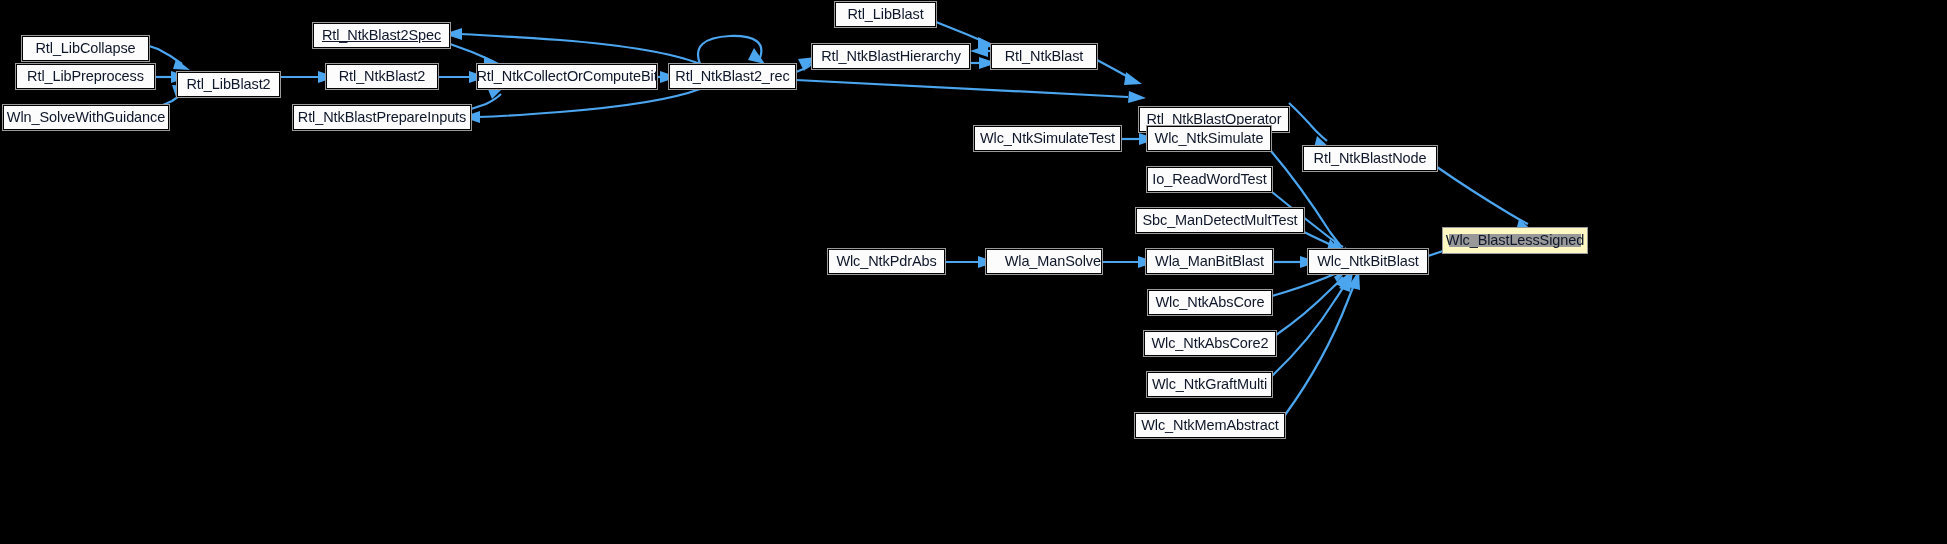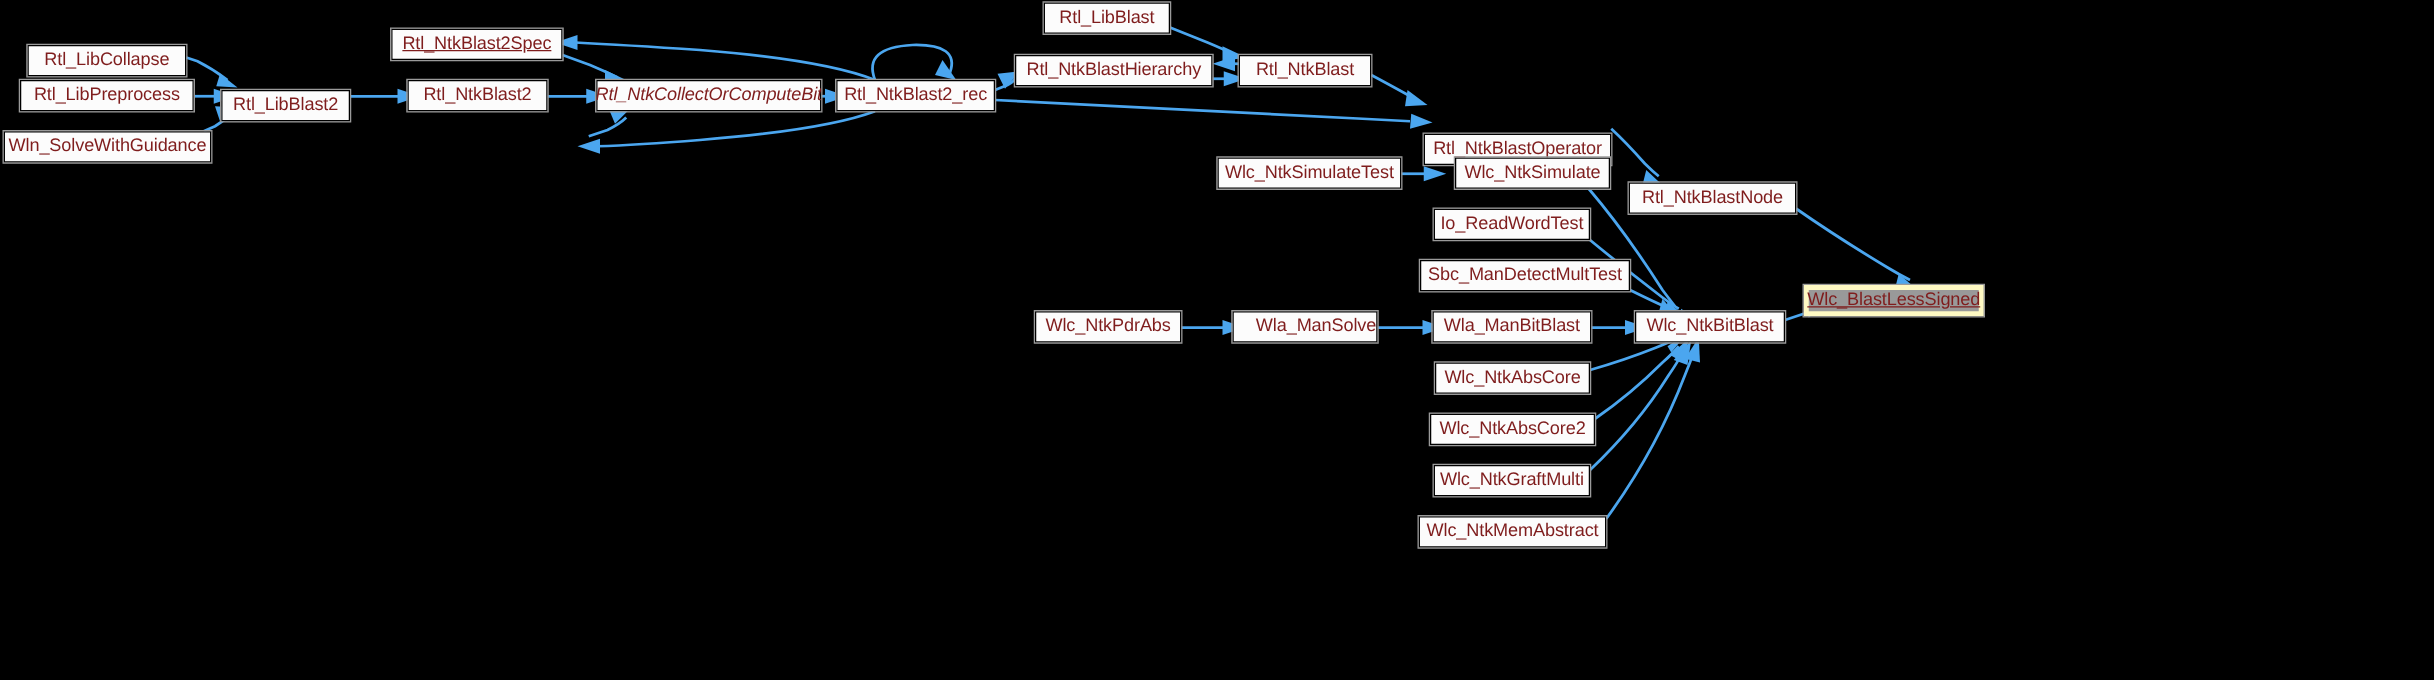--- a/index.html
+++ b/index.html
@@ -25,31 +25,30 @@
   .gnode {
     position: absolute;
     box-sizing: border-box;
     background: #fcfcfc;
     border: 1px solid #000000;
     outline: 1px solid #9a9a9a;
     display: flex;
     align-items: center;
     justify-content: center;
     font-size: 14.5px;
-    color: #7f1d1d;
+    color: #0f172a;
     line-height: 1;
     letter-spacing: -0.1px;
     white-space: nowrap;
     cursor: pointer;
   }
   .gnode.highlight {
     background: #999999;
-    border: 4px solid #fef9c3;
+    border: 6px solid #fef9c3;
     outline: 1px solid #9a9a9a;
-    text-decoration: underline;
   }
   .edge-line {
     fill: none;
     stroke: #4ba6ef;
     stroke-width: 2.2;
   }
   .edge-head {
     fill: #4ba6ef;
     stroke: none;
   }
@@ -169,42 +168,45 @@
   </div>
   <div class="gnode" style="left:177px;top:72px;width:103px;height:25px;">
     <span>Rtl_LibBlast2</span>
   </div>
   <div class="gnode" style="left:313px;top:23px;width:137px;height:25px;text-decoration:underline;">
     <span>Rtl_NtkBlast2Spec</span>
   </div>
   <div class="gnode" style="left:326px;top:64px;width:112px;height:25px;">
     <span>Rtl_NtkBlast2</span>
   </div>
-  <div class="gnode" style="left:477px;top:64px;width:180px;height:25px;font-style:italic;">
+  <div class="gnode" style="left:293px;top:105px;width:178px;height:25px;">
+    <span>Rtl_NtkBlastPrepareInputs</span>
+  </div>
+  <div class="gnode" style="left:477px;top:64px;width:180px;height:25px;">
     <span>Rtl_NtkCollectOrComputeBit</span>
   </div>
   <div class="gnode" style="left:669px;top:64px;width:127px;height:25px;">
     <span>Rtl_NtkBlast2_rec</span>
   </div>
   <div class="gnode" style="left:835px;top:2px;width:101px;height:25px;">
     <span>Rtl_LibBlast</span>
   </div>
   <div class="gnode" style="left:812px;top:44px;width:158px;height:25px;">
     <span>Rtl_NtkBlastHierarchy</span>
   </div>
   <div class="gnode" style="left:991px;top:44px;width:106px;height:25px;">
     <span>Rtl_NtkBlast</span>
   </div>
   <div class="gnode" style="left:1139px;top:85px;width:150px;height:25px;margin-top:22px;">
     <span>Rtl_NtkBlastOperator</span>
   </div>
   <div class="gnode" style="left:974px;top:126px;width:147px;height:25px;text-align:center;">
     <span>Wlc_NtkSimulateTest</span>
   </div>
-  <div class="gnode" style="left:1147px;top:126px;width:124px;height:25px;margin-left:17px;">
+  <div class="gnode" style="left:1147px;top:126px;width:124px;height:25px;">
     <span>Wlc_NtkSimulate</span>
   </div>
   <div class="gnode" style="left:1303px;top:146px;width:134px;height:25px;">
     <span>Rtl_NtkBlastNode</span>
   </div>
   <div class="gnode" style="left:1147px;top:167px;width:125px;height:25px;">
     <span>Io_ReadWordTest</span>
   </div>
   <div class="gnode" style="left:1136px;top:208px;width:168px;height:25px;">
     <span>Sbc_ManDetectMultTest</span>

